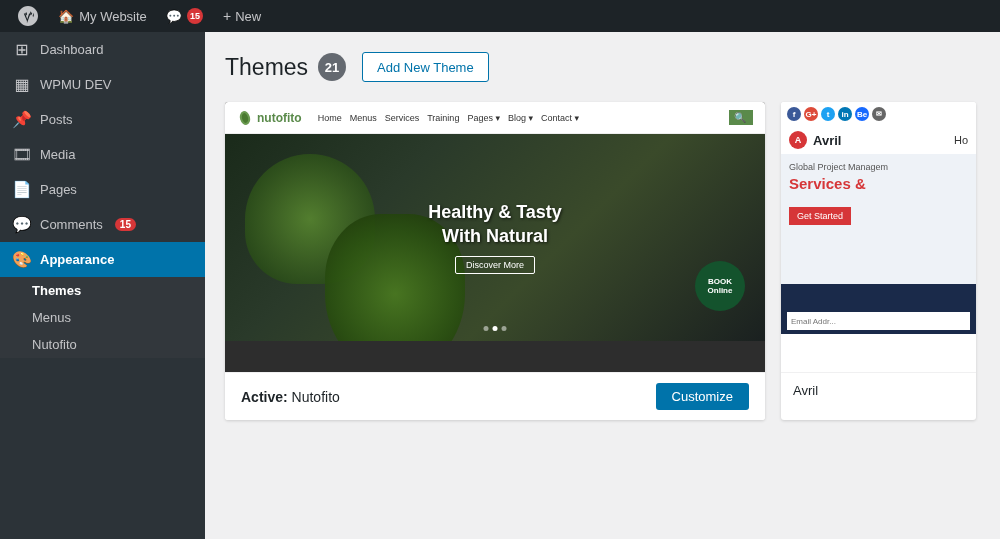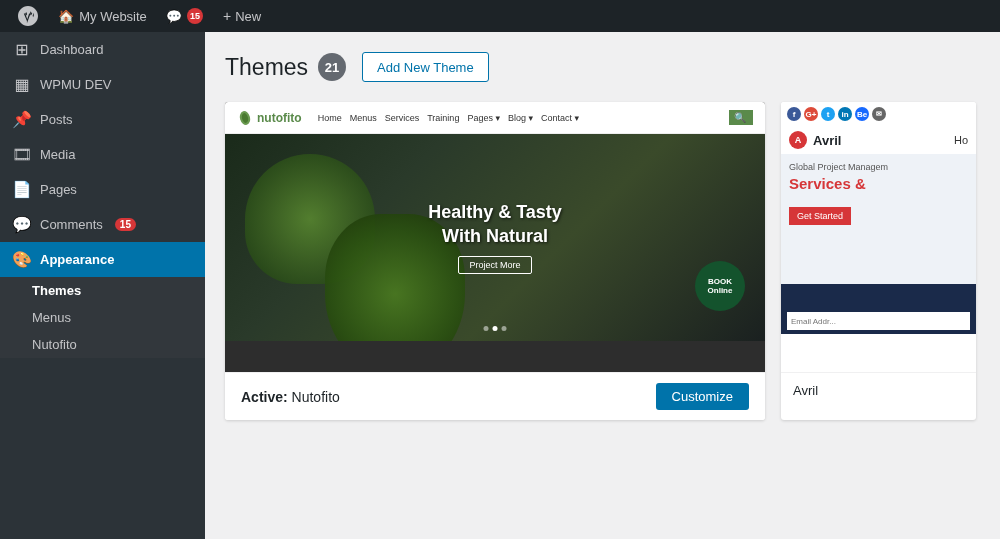--- a/index.html
+++ b/index.html
@@ -461,21 +461,21 @@
               </div>
               <button class="nutofito-search-btn">🔍</button>
             </div>
 
             <div class="nutofito-hero">
               <div class="hero-bg"></div>
               <div class="glass-1"></div>
               <div class="glass-2"></div>
               <div class="hero-text">
                 <div class="hero-title">Healthy &amp; Tasty<br>With Natural</div>
-                <button class="hero-btn">Project More</button>
+                <button class="hero-btn">Discover More</button>
               </div>
               <div class="hero-dots">
                 <span class="hero-dot"></span>
                 <span class="hero-dot active"></span>
                 <span class="hero-dot"></span>
               </div>
               <div class="book-online-btn">BOOK<br>Online</div>
             </div>
           </div>
         </div>

